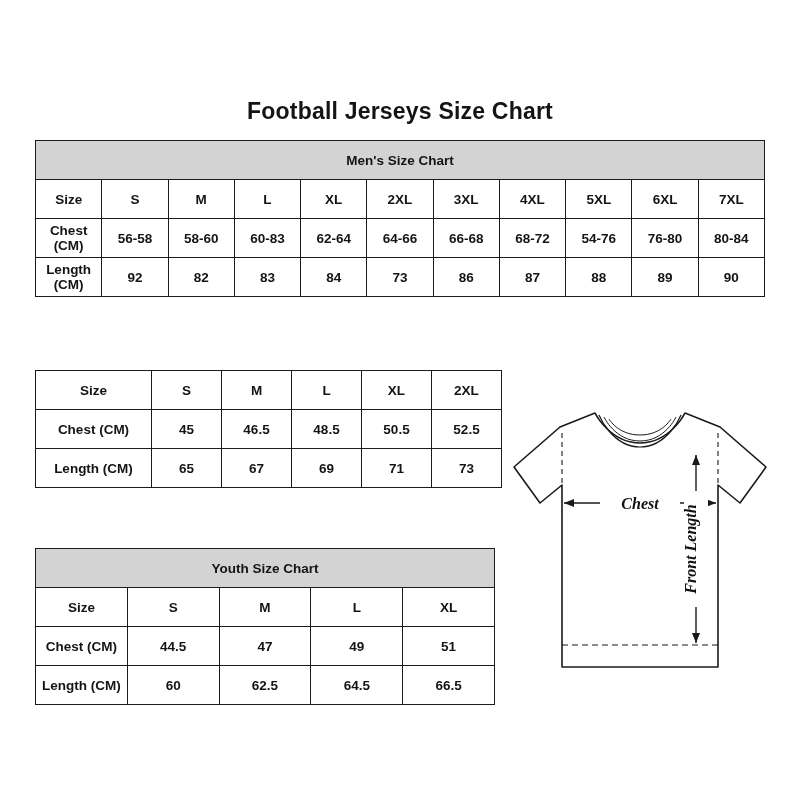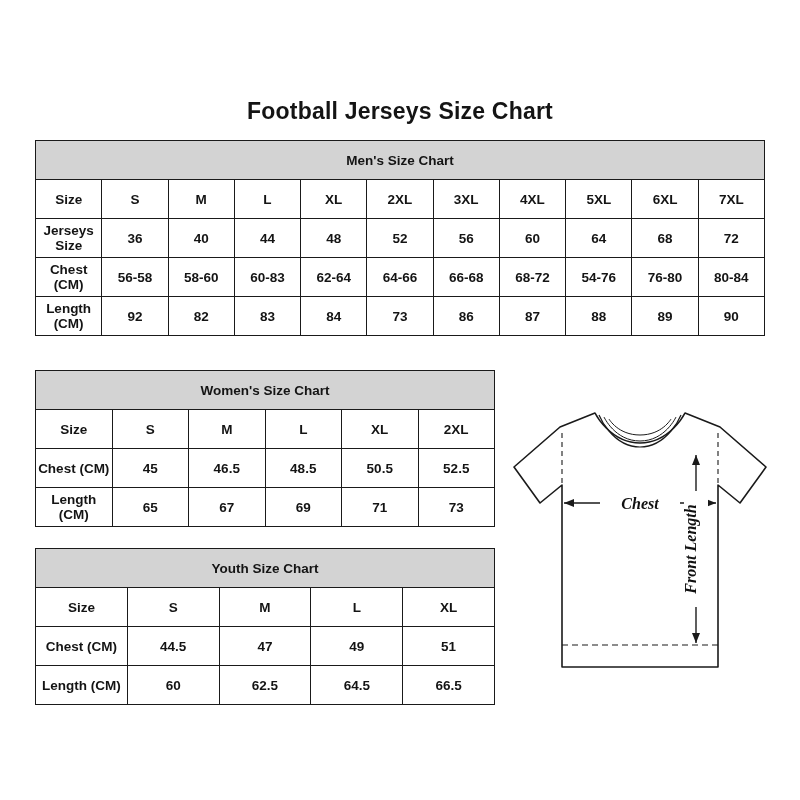--- a/index.html
+++ b/index.html
@@ -122,33 +122,20 @@
         <td class="datacell">L</td>
         <td class="datacell">XL</td>
         <td class="datacell">2XL</td>
         <td class="datacell">3XL</td>
         <td class="datacell">4XL</td>
         <td class="datacell">5XL</td>
         <td class="datacell">6XL</td>
         <td class="datacell">7XL</td>
       </tr>
       <tr>
-        <td class="rowlabel">Jerseys Size</td>
-        <td class="datacell">36</td>
-        <td class="datacell">40</td>
-        <td class="datacell">44</td>
-        <td class="datacell">48</td>
-        <td class="datacell">52</td>
-        <td class="datacell">56</td>
-        <td class="datacell">60</td>
-        <td class="datacell">64</td>
-        <td class="datacell">68</td>
-        <td class="datacell">72</td>
-      </tr>
-      <tr>
         <td class="rowlabel">Chest (CM)</td>
         <td class="datacell">56-58</td>
         <td class="datacell">58-60</td>
         <td class="datacell">60-83</td>
         <td class="datacell">62-64</td>
         <td class="datacell">64-66</td>
         <td class="datacell">66-68</td>
         <td class="datacell">68-72</td>
         <td class="datacell">54-76</td>
         <td class="datacell">76-80</td>
@@ -168,23 +155,20 @@
         <td class="datacell">90</td>
       </tr>
     </tbody>
   </table>
 </div>
 
 <div id="womens-table-wrap">
   <table class="size-table" id="womens-table">
     <tbody>
       <tr>
-        <td class="tbl-header" colspan="6">Women's Size Chart</td>
-      </tr>
-      <tr>
         <td class="rowlabel">Size</td>
         <td class="datacell">S</td>
         <td class="datacell">M</td>
         <td class="datacell">L</td>
         <td class="datacell">XL</td>
         <td class="datacell">2XL</td>
       </tr>
       <tr>
         <td class="rowlabel">Chest (CM)</td>
         <td class="datacell">45</td>

